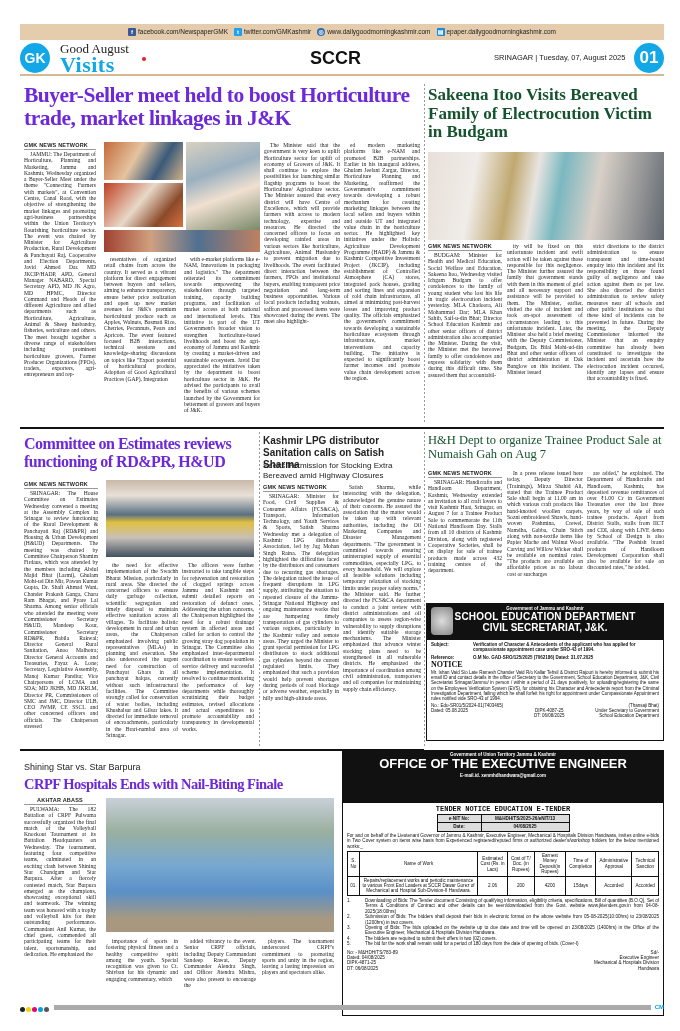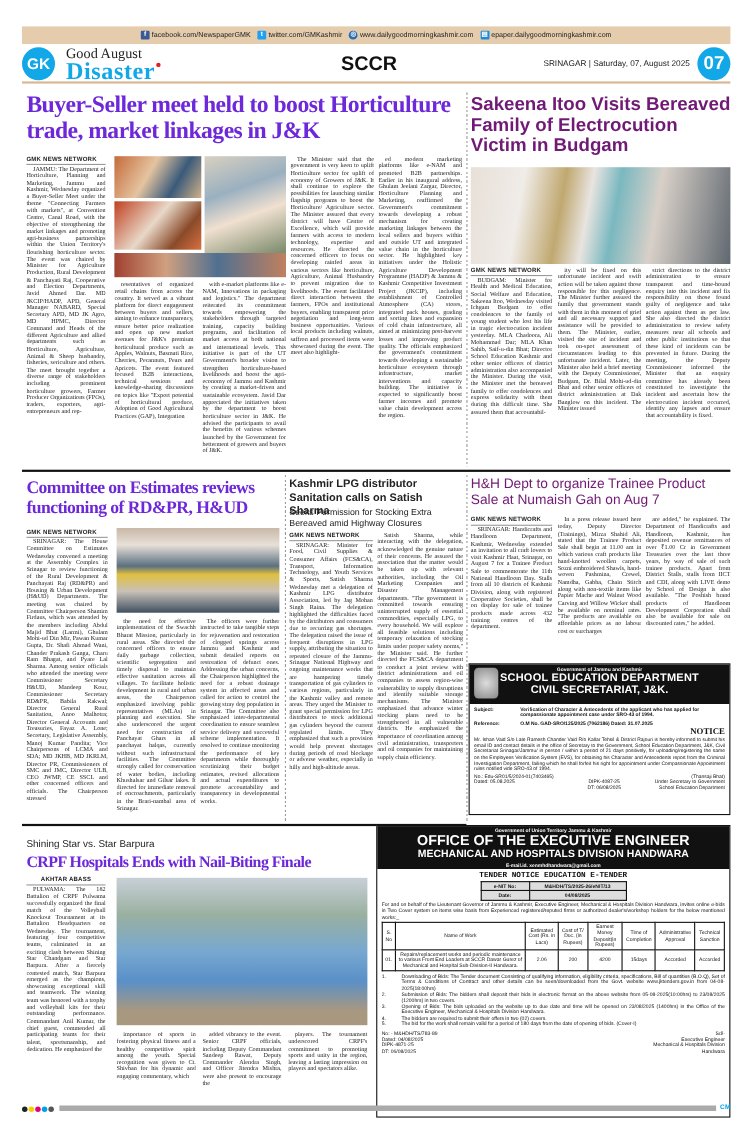--- a/index.html
+++ b/index.html
@@ -9,21 +9,21 @@
 .topbar{left:20px;top:24px;width:644px;height:16px;background:#e4ccad;display:flex;align-items:center;justify-content:center;gap:6px;font-family:"Liberation Sans",sans-serif;font-size:6.5px;color:#222}
 .topbar .ic{display:inline-block;width:8px;height:8px;border-radius:1px;margin-right:2px;vertical-align:middle;color:#fff;font-size:6px;line-height:8px;text-align:center;font-weight:bold}
 .masthead{left:20px;top:40px;width:644px;height:36px;border-bottom:2px solid #d9b894}
 .logo-circle{left:0;top:3px;width:30px;height:30px;border-radius:50%;background:#12a7e6;color:#fff;font-family:"Liberation Sans",sans-serif;font-size:14px;font-weight:bold;display:flex;align-items:center;justify-content:center}
 .logo-gm{left:40px;top:1px;font-size:13px;color:#222}
 .logo-k{left:40px;top:12px;font-size:22px;font-weight:bold;color:#12a7e6;letter-spacing:0.5px}
 .news-label{left:290px;top:8px;font-family:"Liberation Sans",sans-serif;font-weight:bold;font-size:18px;color:#111}
 .dateline{left:474px;top:13px;font-family:"Liberation Sans",sans-serif;font-size:7.5px;color:#222}
 .pageno{left:614px;top:3px;width:30px;height:30px;border-radius:50%;background:#12a7e6;color:#fff;font-family:"Liberation Sans",sans-serif;font-weight:bold;font-size:17px;display:flex;align-items:center;justify-content:center}
 .hl1{font-family:Liberation Serif, serif;font-weight:bold;color:#6d28d9;letter-spacing:-0.5px}
-.hlserif{font-family:Liberation Sans, sans-serif;font-weight:bold;color:#701a75}
+.hlserif{font-family:Liberation Serif, serif;font-weight:bold;color:#14532d}
 .byline{font-family:"Liberation Sans",sans-serif;font-size:5.5px;font-weight:bold;color:#222;border-bottom:1px solid #999;padding-bottom:1px;letter-spacing:0.2px}
 .txt{font-size:5.6px;line-height:6.3px;color:#222;text-align:justify;overflow:hidden}
 .txt p{text-indent:6px}
 .photo{background:linear-gradient(135deg,#8a6a55,#c9a07e 30%,#5a7a9a 60%,#d8c0a0);overflow:hidden}
 .rule-h{height:2px;background:#111}
 .rule-v{width:1px;background:repeating-linear-gradient(#999 0 2px,transparent 2px 4px)}
 .ad-black{background:#111;color:#fff;text-align:center;font-family:"Liberation Sans",sans-serif;font-weight:bold}
 .ad-box{border:1px solid #111;background:#fff;font-family:"Liberation Sans",sans-serif;color:#111}
 .tbl{border-collapse:collapse;font-family:"Liberation Sans",sans-serif;font-size:4.6px;color:#111}
 .tbl td,.tbl th{border:1px solid #111;padding:1px 2px;text-align:center;vertical-align:middle;font-weight:normal}
@@ -36,25 +36,25 @@
 <div class="abs topbar">
   <span><span class="ic" style="background:#3b5998">f</span><span>facebook.com/NewspaperGMK</span></span>
   <span><span class="ic" style="background:#1da1f2">t</span><span>twitter.com/GMKashmir</span></span>
   <span><span class="ic" style="background:#2a6db5;border-radius:50%">◎</span><span>www.dailygoodmorningkashmir.com</span></span>
   <span><span class="ic" style="background:#1c8ad8">▤</span><span>epaper.dailygoodmorningkashmir.com</span></span>
 </div>
 
 <div class="abs masthead">
   <div class="abs logo-circle">GK</div>
   <div class="abs logo-gm">Good August</div>
-  <div class="abs logo-k">Disaster</div>
+  <div class="abs logo-k">Visits</div>
   <div class="abs" style="left:122px;top:17px;width:4px;height:4px;border-radius:50%;background:#e02020"></div>
   <div class="abs news-label">SCCR</div>
-  <div class="abs dateline">SRINAGAR | Saturday, 07, August 2025</div>
-  <div class="abs pageno">07</div>
+  <div class="abs dateline">SRINAGAR | Tuesday, 07, August 2025</div>
+  <div class="abs pageno">01</div>
 </div>
 
 <div class="abs hl1" style="left:24px;top:84px;width:400px;font-size:21.5px;line-height:23px">Buyer-Seller meet held to boost Horticulture trade, market linkages in J&amp;K</div>
 <div class="abs byline" style="left:24px;top:142px;width:72px">GMK NEWS NETWORK</div>
 <div class="abs txt" style="left:24px;top:151px;width:72px;height:276px">
     <p>JAMMU: The Department of Horticulture, Planning and Marketing, Jammu and Kashmir, Wednesday organized a Buyer-Seller Meet under the theme "Connecting Farmers with markets", at Convention Centre, Canal Road, with the objective of strengthening the market linkages and promoting agri-business partnerships within the Union Territory's flourishing horticulture sector. The event was chaired by Minister for Agriculture Production, Rural Development &amp; Panchayati Raj, Cooperative and Election Departments, Javid Ahmed Dar. MD JKCIP/HADP, APD, General Manager NABARD, Special Secretary APD, MD JK Agro, MD HPMC, Director Command and Heads of the different Agriculture and allied departments such as Horticulture, Agriculture, Animal &amp; Sheep husbandry, fisheries, sericulture and others. The meet brought together a diverse range of stakeholders including prominent horticulture growers, Farmer Producer Organizations (FPOs), traders, exporters, agri-entrepreneurs and rep-</p>
   </div>
 <div class="abs photo" style="left:104px;top:142px;width:79px;height:38px;background:linear-gradient(120deg,#c56a3a,#e4c4a0 40%,#3a5a7a 70%,#d0b088)"></div>
 <div class="abs photo" style="left:186px;top:142px;width:74px;height:88px;background:linear-gradient(160deg,#d8d0c0,#9ab0c0 35%,#f0e0d0 60%,#7a8a6a)"></div>
 <div class="abs photo" style="left:104px;top:183px;width:79px;height:44px;background:linear-gradient(130deg,#c04020,#e8d8c8 45%,#8a4a2a 75%,#d87040)"></div>
@@ -137,21 +137,21 @@
   </div>
   <div style="padding:2px 4px;font-size:4.5px;line-height:5.3px">
     <div style="display:flex;gap:6px">
         <b style="min-width:36px">Subject:</b>
         <b>Verification of Character &amp; Antecedents of the applicant who has applied for compassionate appointment case under SRO-43 of 1994.</b>
       </div>
     <div style="display:flex;gap:6px;margin-top:2px">
         <b style="min-width:36px">Reference:</b>
         <b>O.M No. GAD-SRO/125/2025 (7062186) Dated: 31.07.2025</b>
       </div>
-    <div style="text-align:right;font-family:'Liberation Serif',serif;font-weight:bold;font-size:8px;line-height:10px">NOTICE</div>
+    <div style="text-align:left;font-family:'Liberation Serif',serif;font-weight:bold;font-size:8px;line-height:10px">NOTICE</div>
     <div style="text-align:justify">Mr. Ishan Vaid S/o Late Ramesh Chander Vaid R/o Kallar Tehsil &amp; District Rajouri is hereby informed to submit his email ID and contact details in the office of Secretary to the Government, School Education Department, J&amp;K, Civil Secretariat Srinagar/Jammu/ in person / within a period of 21 days positively, for uploading/registering the same on the Employees Verification System (EVS), for obtaining his Character and Antecedents report from the Criminal Investigation Department, failing which he shall forfeit his right for appointment under Compassionate Appointment rules notified vide SRO-43 of 1994.</div>
     <div style="display:flex;justify-content:space-between;margin-top:1px">
       <div>
           <div>No.: Edu-SR01/5/2024-01(7403465)</div>
           <div>Dated: 05.08.2025</div>
         </div>
       <div style="text-align:center;padding-top:5px">
           <div>DIPK-4087-25</div>
           <div>DT: 06/08/2025</div>
         </div>
@@ -177,24 +177,23 @@
     <p>importance of sports in fostering physical fitness and a healthy competitive spirit among the youth. Special recognition was given to Ct. Shivban for his dynamic and engaging commentary, which</p>
   </div>
 <div class="abs txt" style="left:184px;top:938px;width:72px;height:78px">
     <p>added vibrancy to the event. Senior CRPF officials, including Deputy Commandant Sandeep Rawat, Deputy Commander Alendra Singh, and Officer Jitendra Mishra, were also present to encourage the</p>
   </div>
 <div class="abs txt" style="left:262px;top:938px;width:72px;height:78px">
     <p>players. The tournament underscored CRPF's commitment to promoting sports and unity in the region, leaving a lasting impression on players and spectators alike.</p>
   </div>
 
 <div class="abs ad-box" style="left:342px;top:750px;width:322px;height:266px">
-  <div class="ad-black" style="height:39px;padding-top:1px">
+  <div class="ad-black" style="height:52px;padding-top:1px">
     <div style="font-size:4.5px">Government of Union Territory Jammu &amp; Kashmir</div>
     <div style="font-size:13px;line-height:14px">OFFICE OF THE EXECUTIVE ENGINEER</div>
-    <div style="font-size:9.5px;line-height:11px">MECHANICAL AND HOSPITALS DIVISION HANDWARA</div>
     <div style="font-size:4.5px;margin-top:2px">E-mail.id. xenmhdhandwara@gmail.com</div>
   </div>
   <div style="padding:2px 4px;font-size:4.6px;line-height:5.4px">
     <div style="text-align:center;font-family:'Liberation Mono',monospace;font-size:7px;line-height:8px;font-weight:bold">TENDER NOTICE EDUCATION E-TENDER</div>
     <table class="tbl" style="margin:1px auto;background:#ddd">
       <tbody>
           <tr>
             <td style="width:44px;font-weight:bold">e-NIT No:</td>
             <td style="width:88px;font-weight:bold">M&amp;HDH/TS/2025-26/eNIT/13</td>
           </tr>

